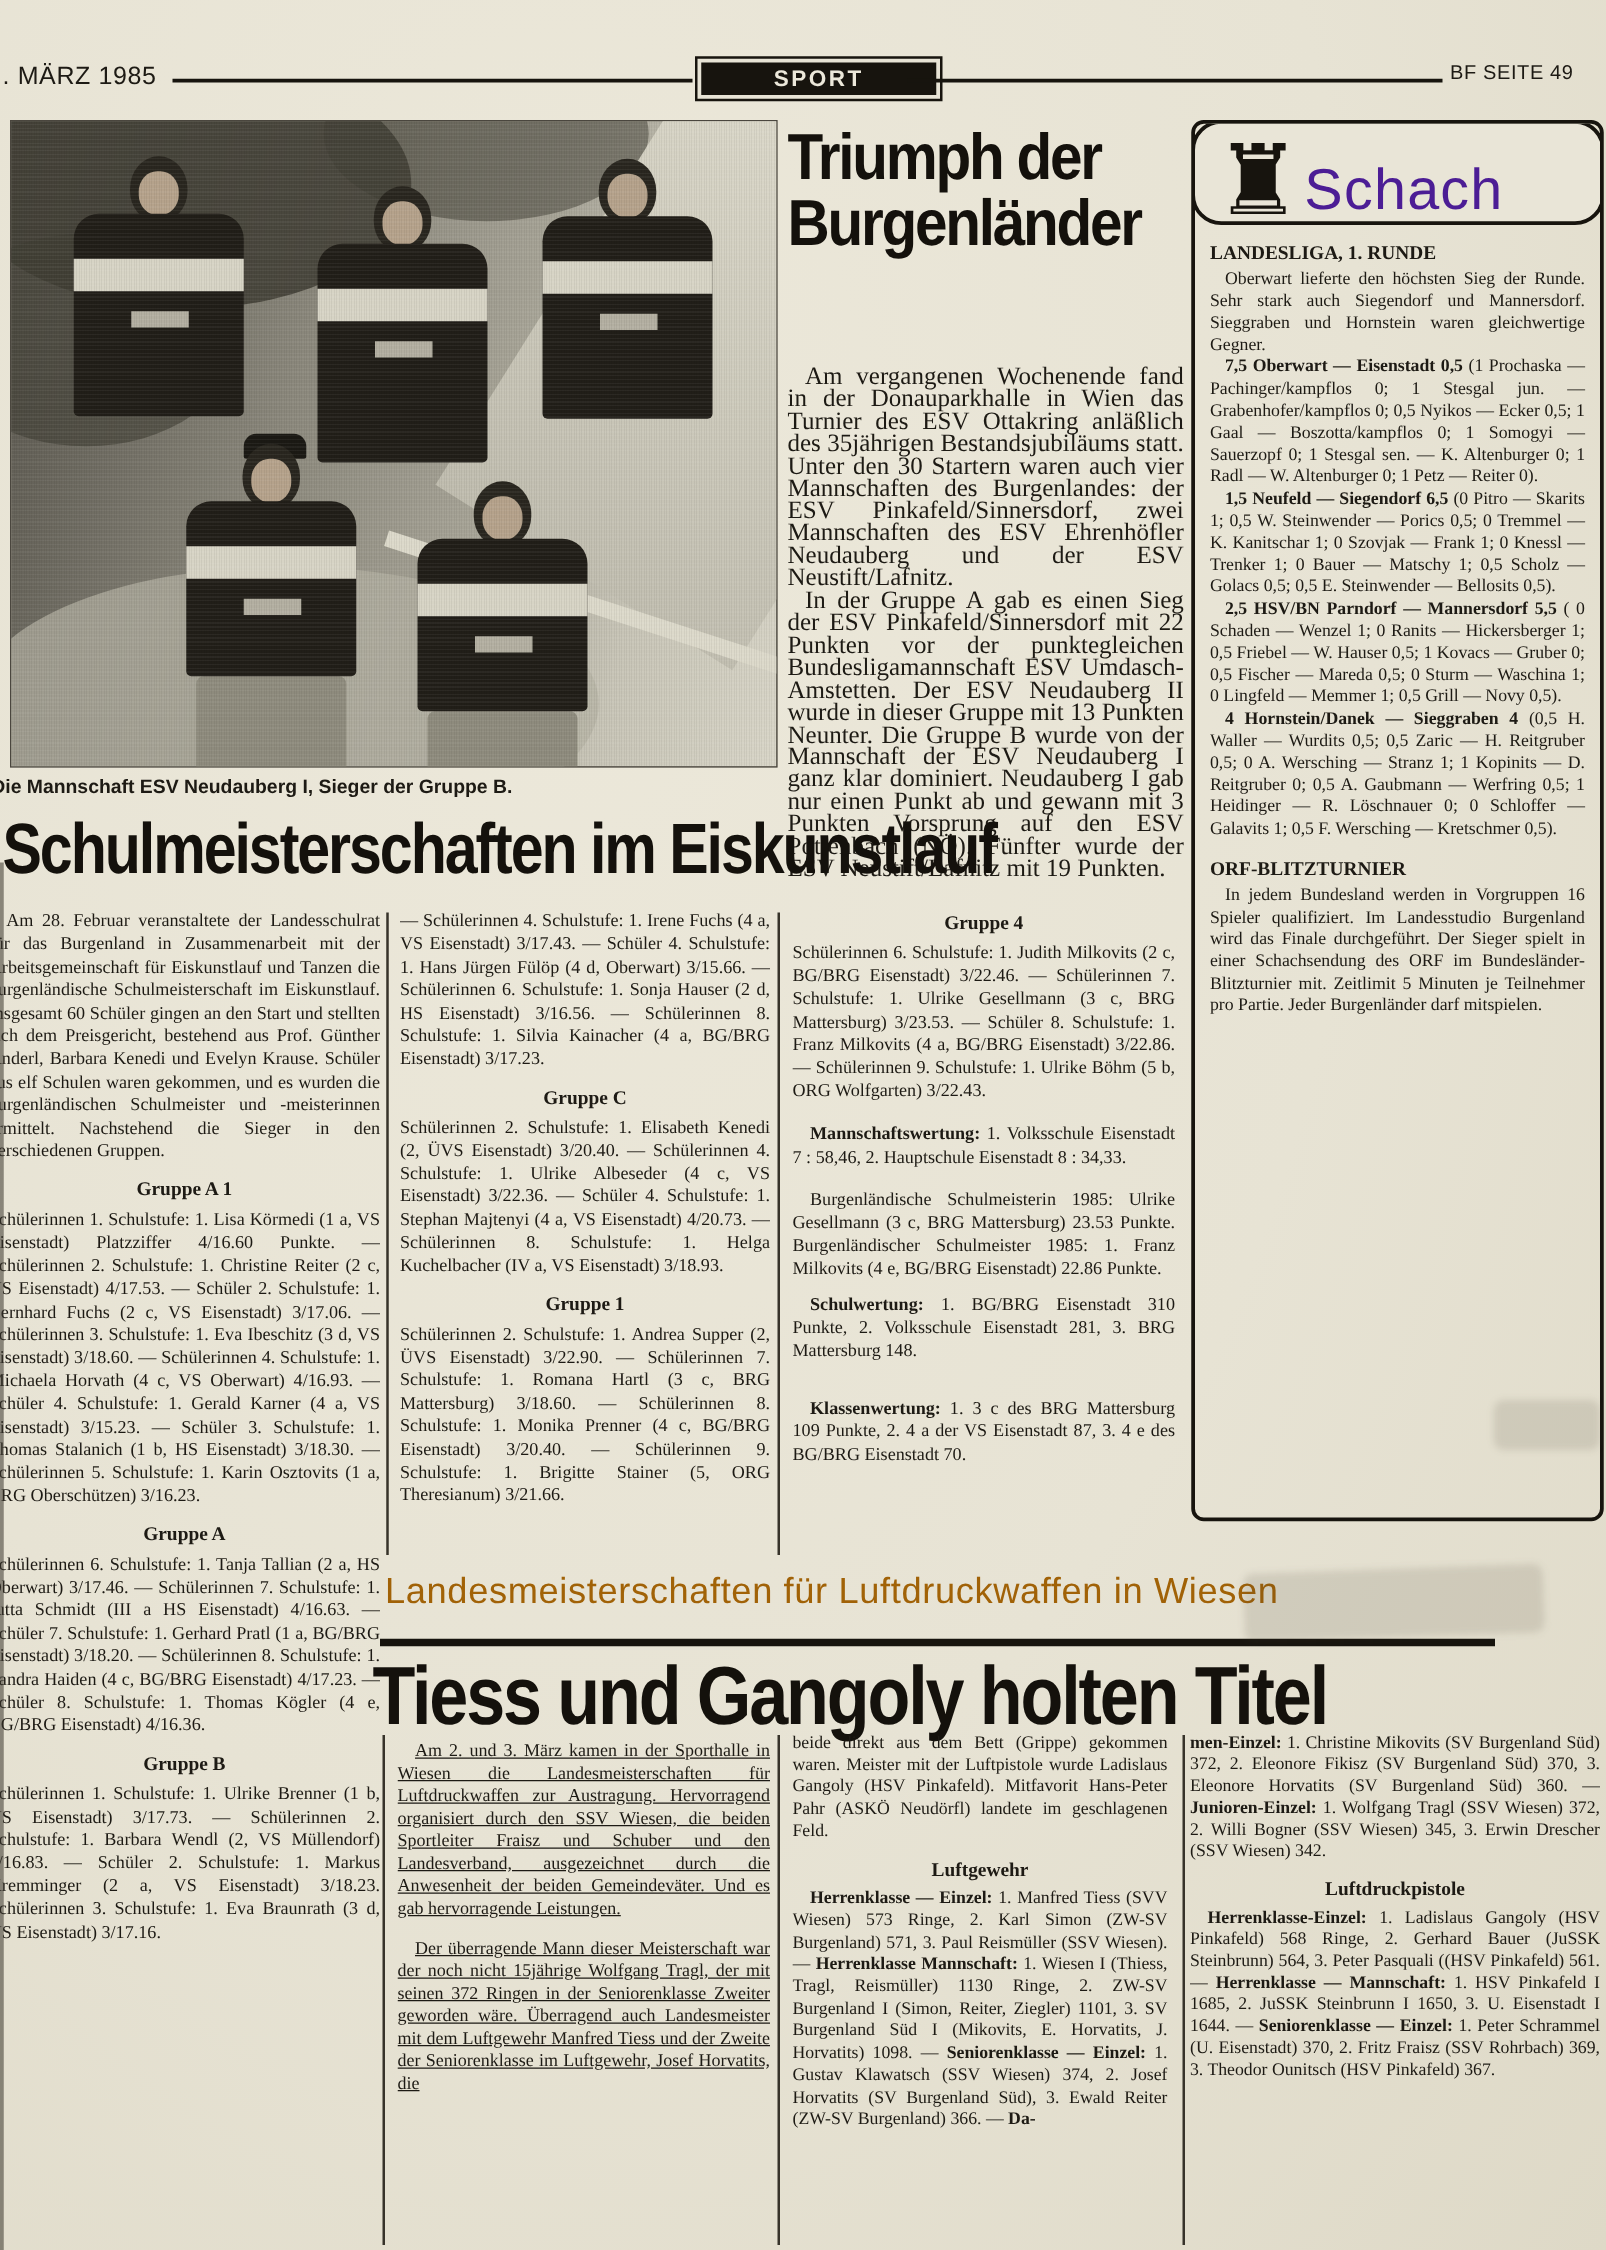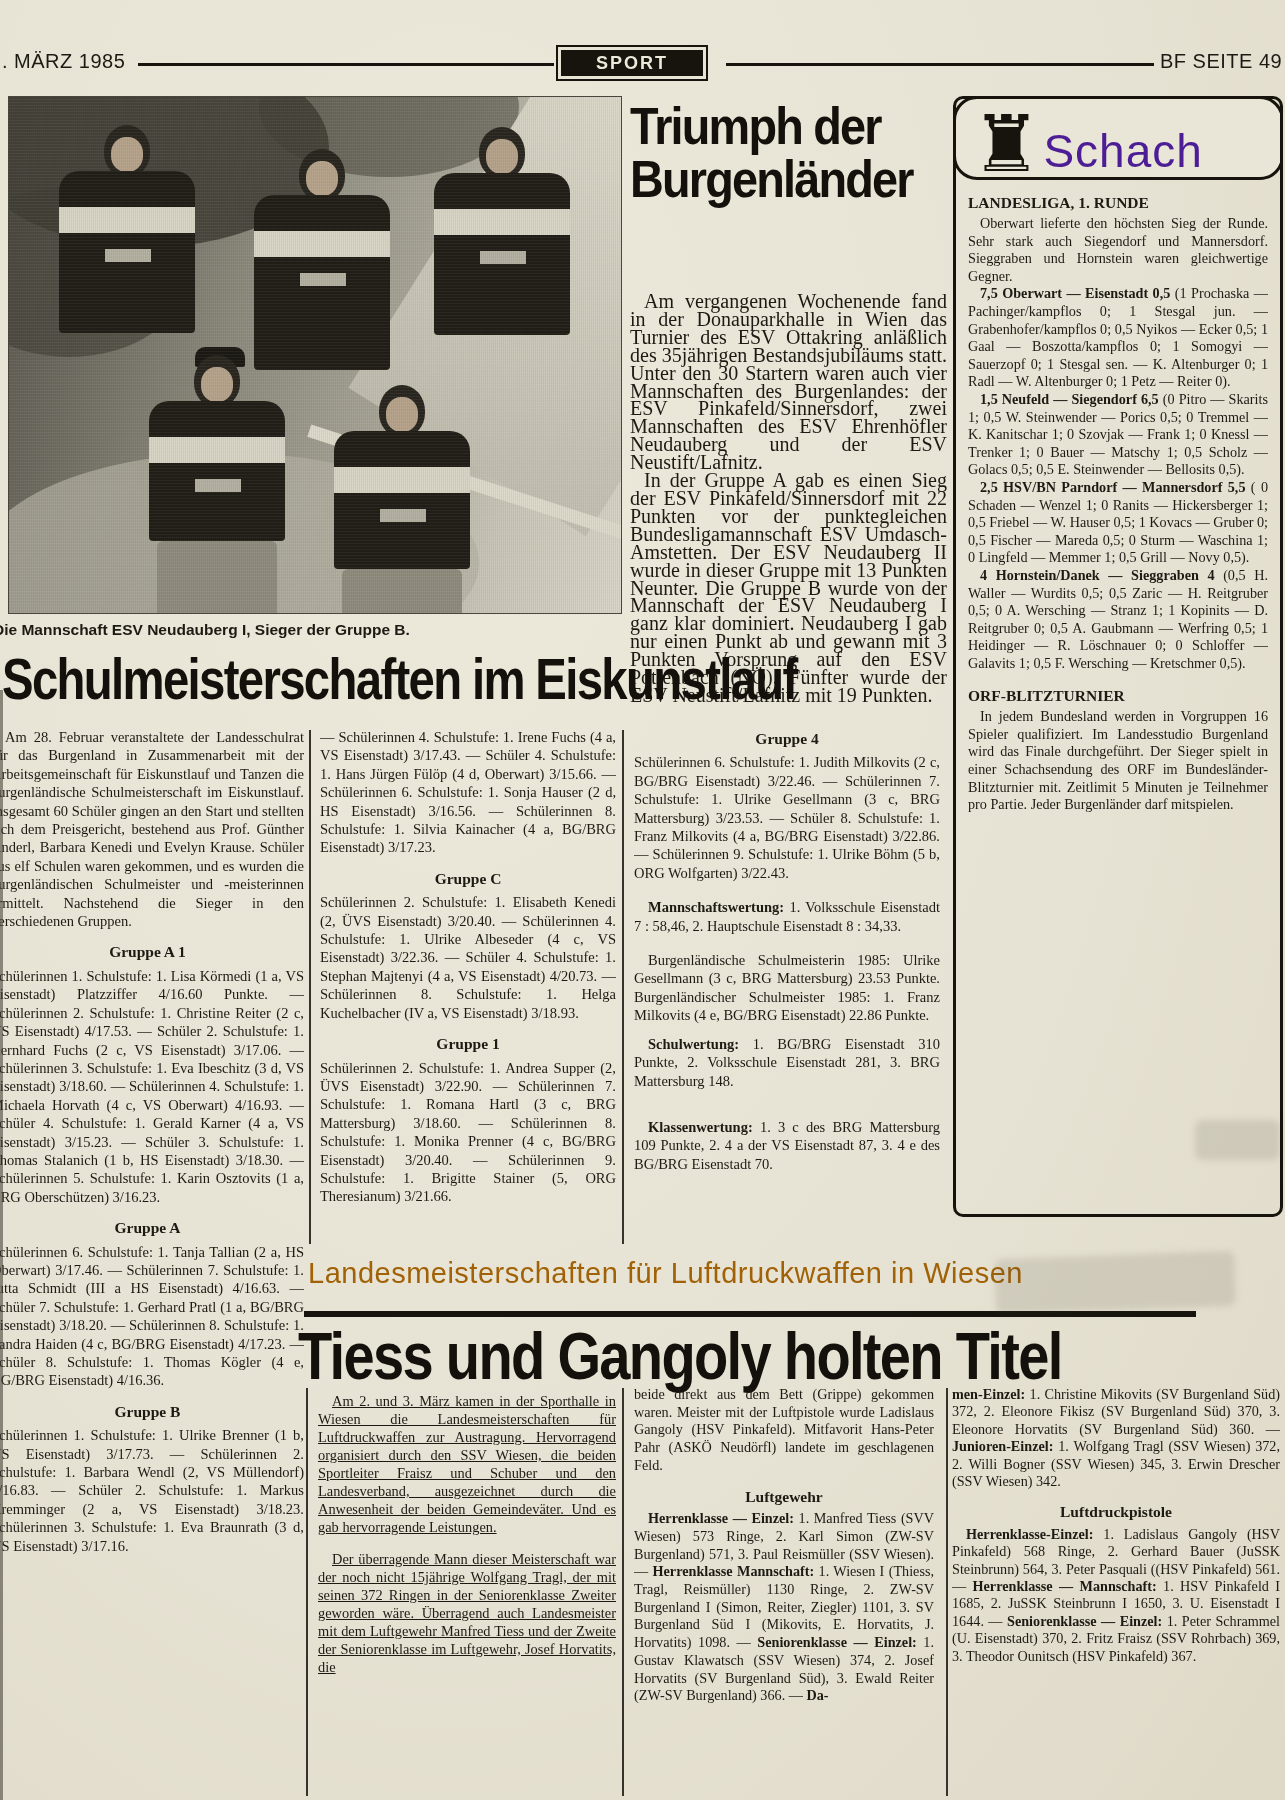--- a/index.html
+++ b/index.html
@@ -12,23 +12,23 @@
   .sans{font-family:"Liberation Sans", sans-serif;}
   .just{text-align:justify;}
   .b{font-weight:bold;}
   p{margin:0;}
   .ind{text-indent:14px;}
   .gap{height:14px;}
   .ghead{font-weight:bold;text-align:center;font-size:15.5px;margin:13px 0 5px 0;}
 
   
   #hdr-date{left:2px;top:50px;font-size:20px;letter-spacing:.5px;}
-  #hdr-page{left:1160px;top:50px;font-size:20px;letter-spacing:.5px;}
+  #hdr-page{left:1160px;top:50px;font-size:16px;letter-spacing:.5px;}
   .hrule{height:2.5px;background:#17140e;}
-  #sport-box{left:556px;top:45px;width:152px;height:36px;border:2.5px solid #17140e;background:#e7e3d5;padding:3px;box-sizing:border-box;}
+  #sport-box{left:556px;top:45px;width:198px;height:36px;border:2.5px solid #17140e;background:#e7e3d5;padding:3px;box-sizing:border-box;}
   #sport-inner{background:#17140e;color:#ece8da;width:100%;height:100%;display:flex;align-items:center;justify-content:center;
     font-weight:bold;font-size:18px;letter-spacing:2px;}
 
   
   #photo{left:8px;top:96px;width:612px;height:516px;overflow:hidden;background:#9a968a;border:1px solid #4a463e;}
   .ph-bg{position:absolute;inset:0;background:linear-gradient(105deg,#55524a 0%,#6e6b61 18%,#8b887c 38%,#a5a295 60%,#c7c4b6 80%,#d8d5c7 100%);}
   .foliage{position:absolute;border-radius:50%;background:#403d34;opacity:.85;}
   #fol1{left:-40px;top:-50px;width:360px;height:200px;}
   #fol2{left:-60px;top:90px;width:240px;height:170px;opacity:.6;}
   #fol3{left:250px;top:-60px;width:260px;height:140px;opacity:.5;}

